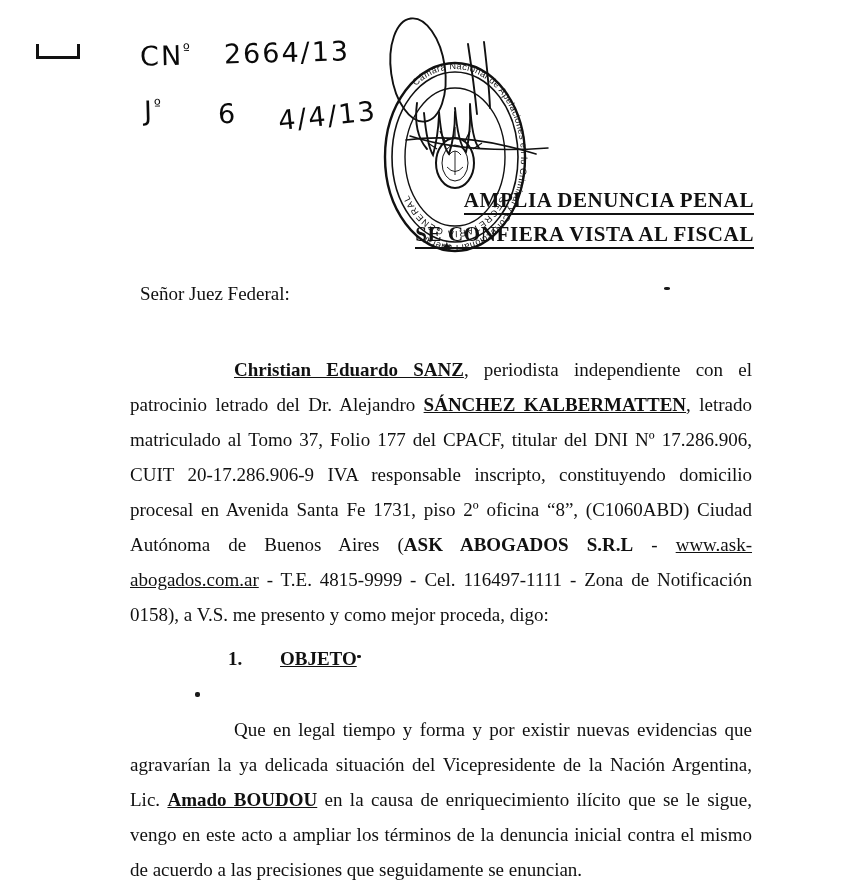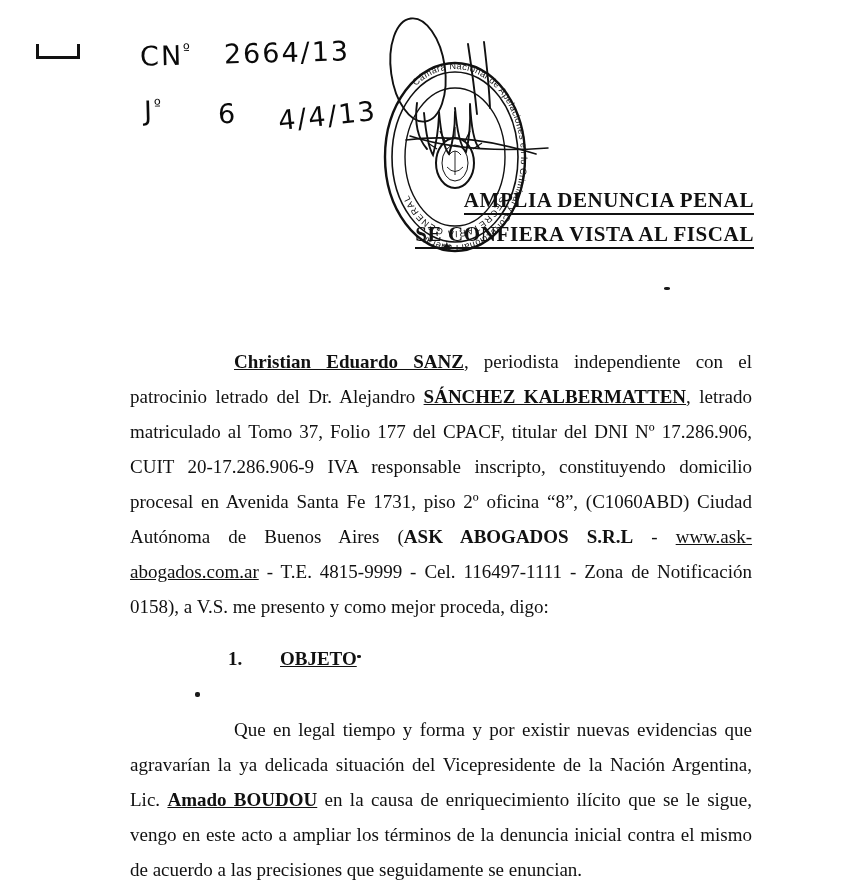--- a/index.html
+++ b/index.html
@@ -99,21 +99,21 @@
     left: 130px;
     width: 622px;
     font-size: 19px;
     line-height: 35px;
     text-align: justify;
     text-justify: inter-word;
   }
   .body-block p { margin: 0; }
   .body-block p .indent { display: inline-block; width: 104px; }
 
-  .block-1 { top: 344px; }
+  .block-1 { top: 352px; }
   .block-2 { top: 712px; }
 
   .bu { font-weight: bold; text-decoration: underline; }
   .b  { font-weight: bold; }
   .u  { text-decoration: underline; }
 
   
   .heading {
     position: absolute;
     left: 228px;
@@ -202,20 +202,21 @@
     </svg>
   </div>
 
   <div class="doc-title title-1">
     <span>AMPLIA DENUNCIA PENAL</span>
   </div>
   <div class="doc-title title-2">
     <span>SE CONFIERA VISTA AL FISCAL</span>
   </div>
 
+  <div class="salutation">Señor Juez Federal:</div>
 
   <div class="body-block block-1">
     <p>
       <span class="indent"></span><span class="bu">Christian Eduardo SANZ</span><span>, periodista independiente con el patrocinio letrado del Dr. Alejandro </span><span class="bu">SÁNCHEZ KALBERMATTEN</span><span>, letrado matriculado al Tomo 37, Folio 177 del CPACF, titular del DNI Nº 17.286.906, CUIT 20-17.286.906-9 IVA responsable inscripto, constituyendo domicilio procesal en Avenida Santa Fe 1731, piso 2º oficina “8”, (C1060ABD) Ciudad Autónoma de Buenos Aires (</span><span class="b">ASK ABOGADOS S.R.L</span><span> - </span><span class="u">www.ask-abogados.com.ar</span><span> - T.E. 4815-9999 - Cel. 116497-1111 - Zona de Notificación 0158), a V.S. me presento y como mejor proceda, digo:</span>
     </p>
   </div>
 
   <div class="heading">
     <span class="num">1.</span><span class="label">OBJETO</span>
   </div>

